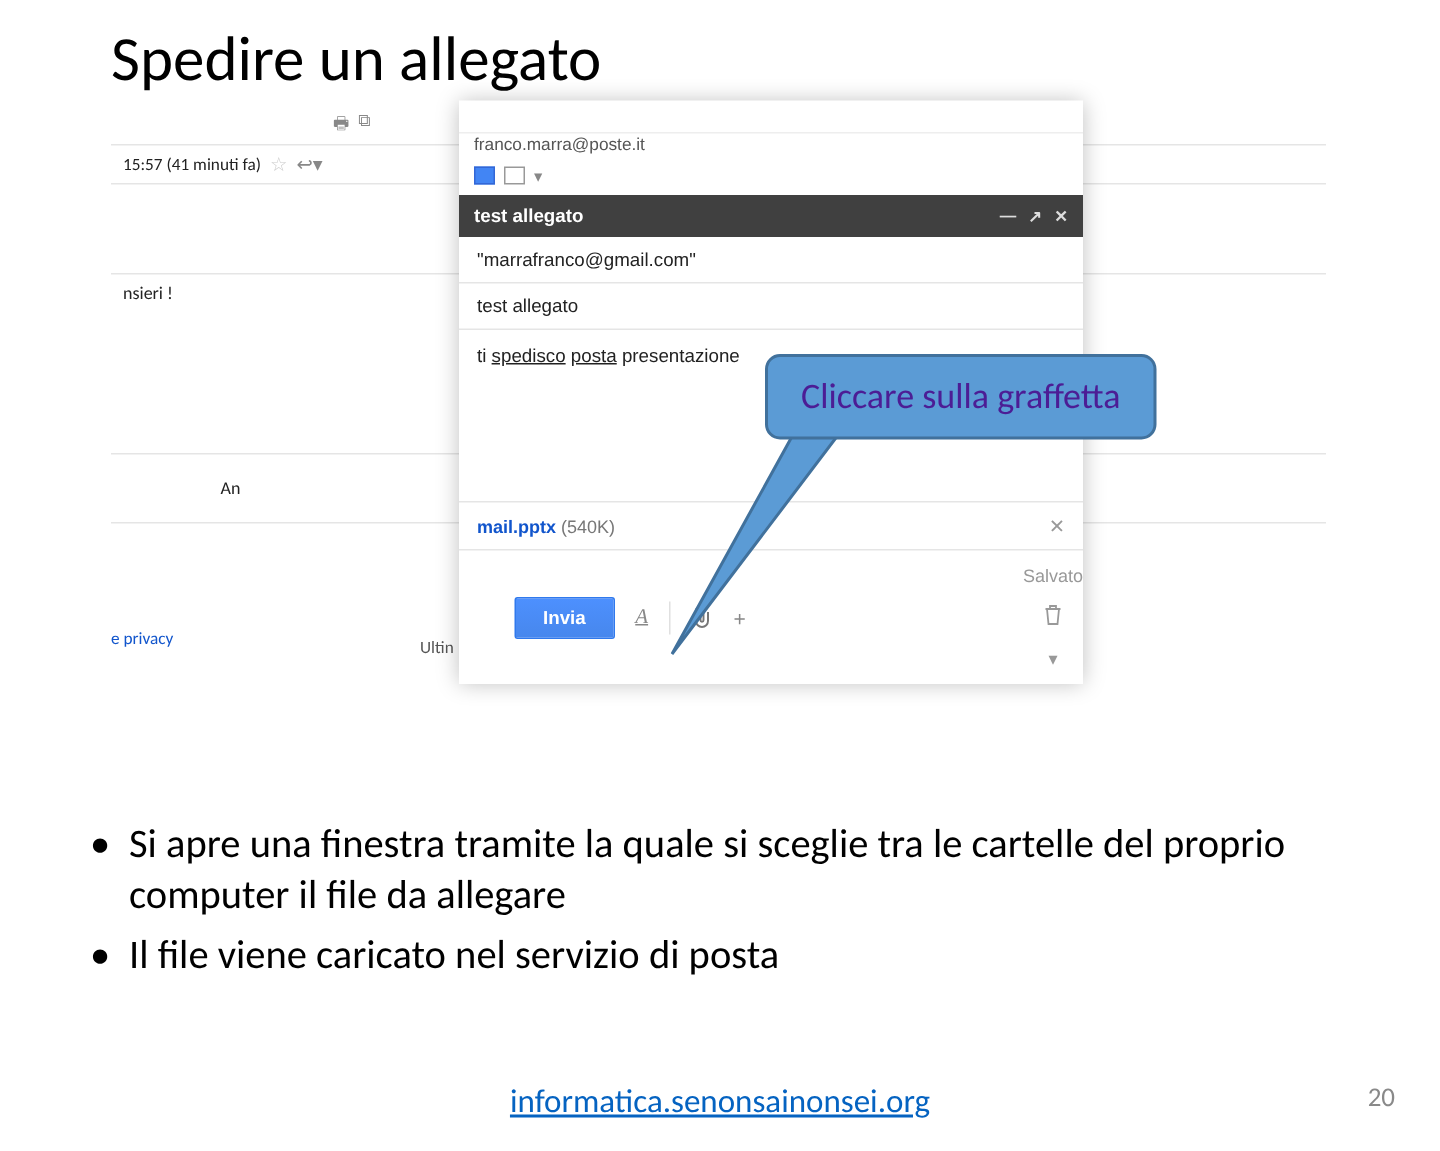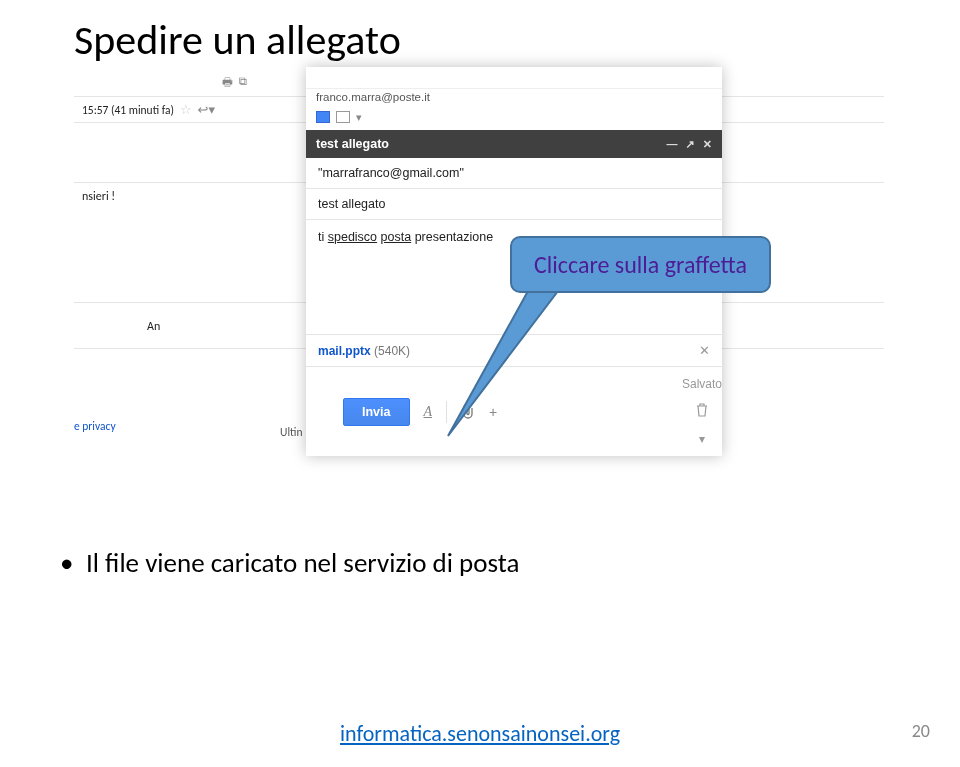--- a/index.html
+++ b/index.html
@@ -259,17 +259,18 @@
     </div>
   </div>
 </div>
 
 <svg class="callout-tail">
   <polygon points="88,3 118,3 8,148"></polygon>
 </svg>
 <div class="callout">Cliccare sulla graffetta</div>
 
 <ul class="bullets">
+  <li>Si apre una finestra tramite la quale si sceglie tra le cartelle del proprio computer il file da allegare</li>
   <li>Il file viene caricato nel servizio di posta</li>
 </ul>
 
 <div class="footer-link">informatica.senonsainonsei.org</div>
 <div class="page-num">20</div>
 
 </body></html>

